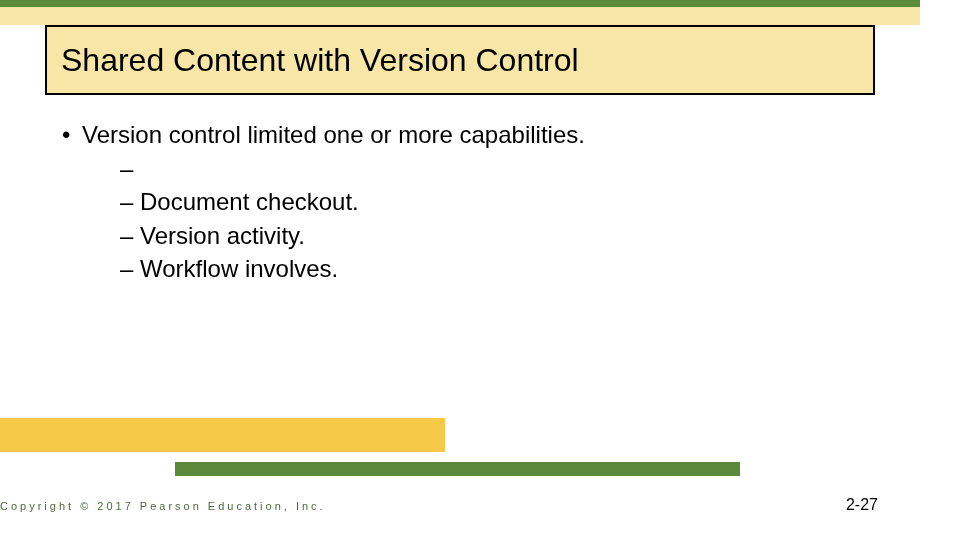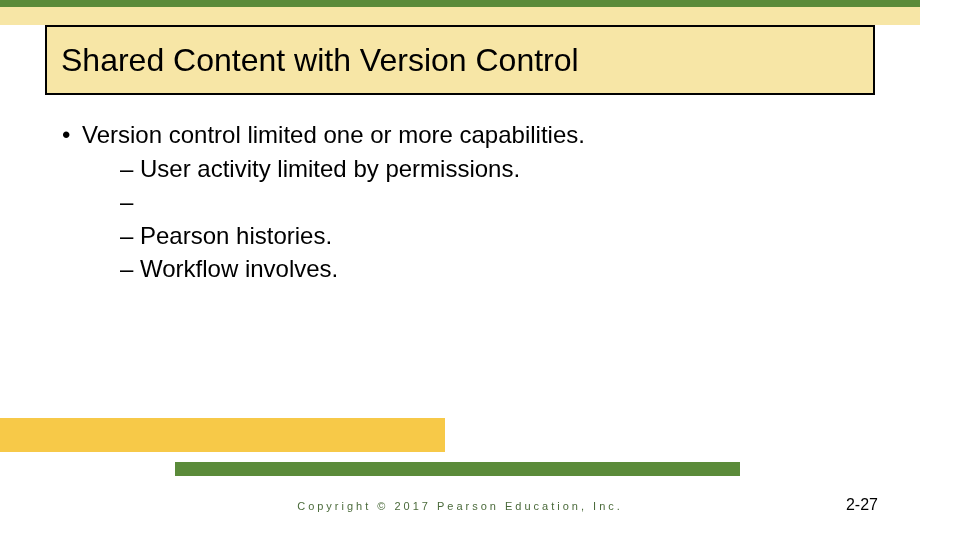--- a/index.html
+++ b/index.html
@@ -95,21 +95,21 @@
     background: #5b8b3a;
     position: absolute;
     left: 175px;
     top: 44px;
   }
   .copyright {
     position: absolute;
     bottom: 28px;
     left: 0;
     width: 100%;
-    text-align: center;
+    text-align: left;
     font-size: 11px;
     letter-spacing: 3px;
     color: #4a6a3a;
   }
   .page-number {
     position: absolute;
     bottom: 26px;
     right: 42px;
     font-size: 16px;
     color: #000;
@@ -128,28 +128,28 @@
   </div>
 
   <div class="content-area">
     <div class="bullet-line">
       <span class="bullet-dot">•</span>
       <span>Version control limited one or more capabilities.</span>
     </div>
     <div class="sub-items">
       <div class="sub-line">
         <span class="dash">–</span>
-        <span>User activity limited by permissions.</span>
       </div>
       <div class="sub-line">
         <span class="dash">–</span>
+        <span>Document checkout.</span>
       </div>
       <div class="sub-line">
         <span class="dash">–</span>
-        <span>Pearson histories.</span>
+        <span>Version activity.</span>
       </div>
       <div class="sub-line">
         <span class="dash">–</span>
         <span>Workflow involves.</span>
       </div>
     </div>
   </div>
 
   <div class="footer-bars">
     <div class="yellow-bar"></div>

